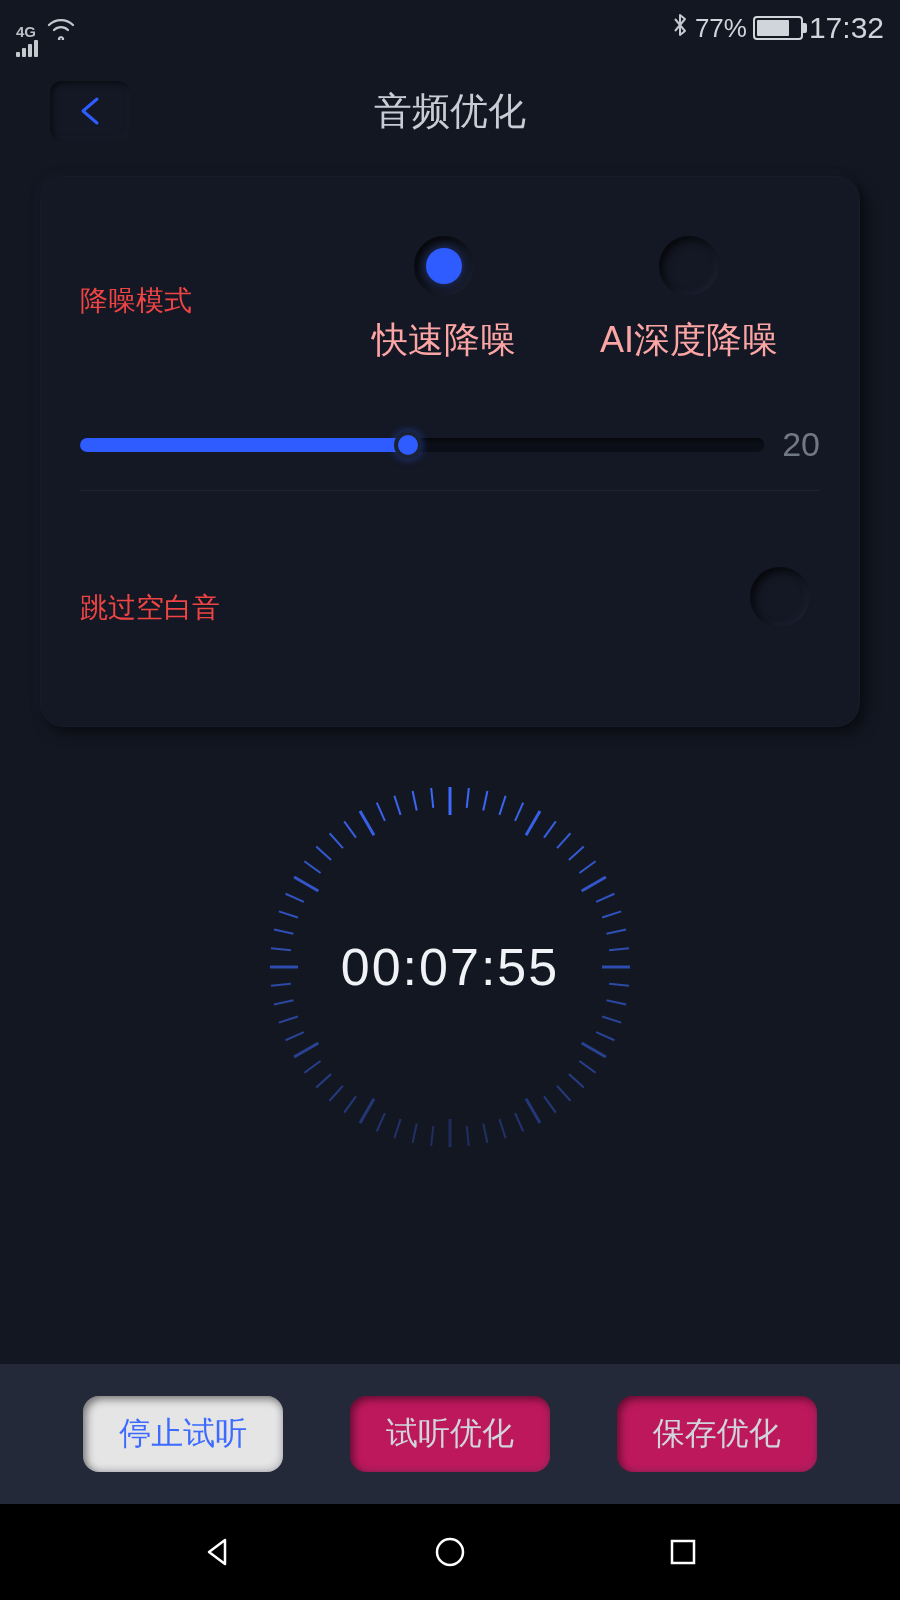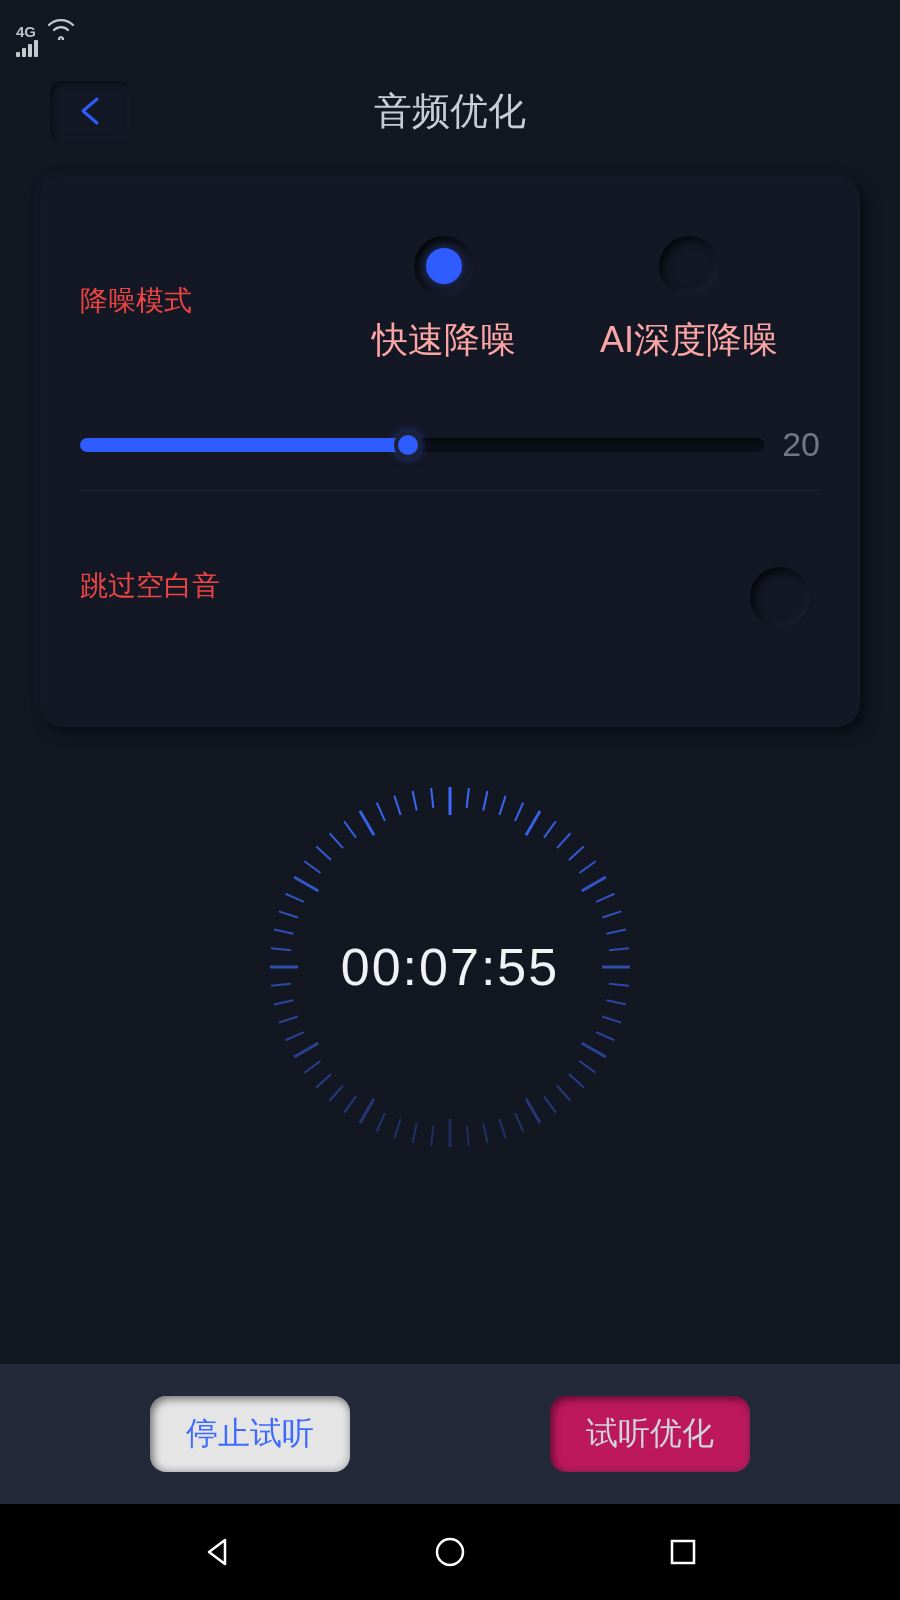--- a/index.html
+++ b/index.html
@@ -202,21 +202,21 @@
       color: #717885;
       font-size: 34px;
     }
     .divider {
       height: 1px;
       background: #1d2230;
       margin: 26px 0;
     }
     .row-2 {
       display: flex;
-      align-items: flex-start;
+      align-items: flex-end;
       justify-content: space-between;
       padding: 50px 10px 70px 0;
     }
     .timer-area {
       display: flex;
       justify-content: center;
       margin-top: 50px;
     }
     .timer-circle {
       width: 380px;
@@ -296,20 +296,32 @@
           <div></div>
           <div></div>
           <div></div>
       </div>
     </div>
     <span class="wifi-icon">
       <svg width="30" height="24" viewBox="0 0 30 24">
         <path d="M15 21 a2 2 0 1 0 0.001 0 M8 14 a10 10 0 0 1 14 0 M3 9 a17 17 0 0 1 24 0" stroke="#c4c8cf" stroke-width="2.2" fill="none" stroke-linecap="round"></path>
       </svg>
     </span>
+  </div>
+  <div class="status-right">
+    <span>
+      <svg width="18" height="28" viewBox="0 0 18 28">
+        <path d="M4 8 L14 20 L9 24 L9 4 L14 8 L4 20" stroke="#c4c8cf" stroke-width="2" fill="none" stroke-linejoin="round"></path>
+      </svg>
+    </span>
+    <span>77%</span>
+    <div class="battery-icon">
+      <div class="battery-fill"></div>
+    </div>
+    <span style="font-size:30px">17:32</span>
   </div>
 </div>
 
 <div class="header">
   <div class="back-button">
     <svg width="26" height="30" viewBox="0 0 26 30">
       <path d="M20 3 L6 15 L20 27" stroke="#2f5cff" stroke-width="3" fill="none" stroke-linecap="round" stroke-linejoin="round"></path>
     </svg>
   </div>
   <div class="page-title">音频优化</div>
@@ -412,20 +424,21 @@
           <line x1="173.27544587717531" y1="30.876496741076267" x2="171.18487661182223" y2="10.986058833710814" stroke="#3d6bff" stroke-width="2" opacity="0.97"></line>
         </g>
     </svg>
     <div class="timer-text">00:07:55</div>
   </div>
 </div>
 
 <div class="bottom-bar">
   <div class="action-button primary">停止试听</div>
   <div class="action-button secondary">试听优化</div>
+  <div class="action-button secondary">保存优化</div>
 </div>
 
 <div class="nav-bar">
   <div class="nav-item">
     <svg width="32" height="32" viewBox="0 0 32 32">
         <path d="M24 4 L8 16 L24 28 Z" fill="none" stroke="#fff" stroke-width="2.5" stroke-linejoin="round"></path>
       </svg>
   </div>
   <div class="nav-item">
     <svg width="34" height="34" viewBox="0 0 34 34">

